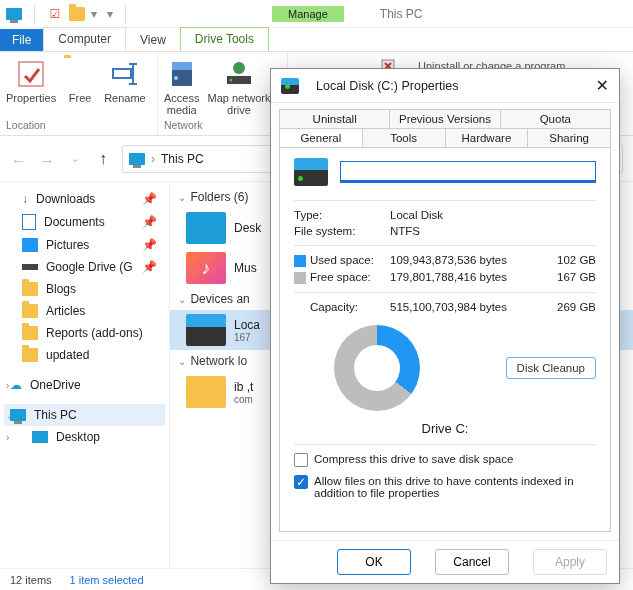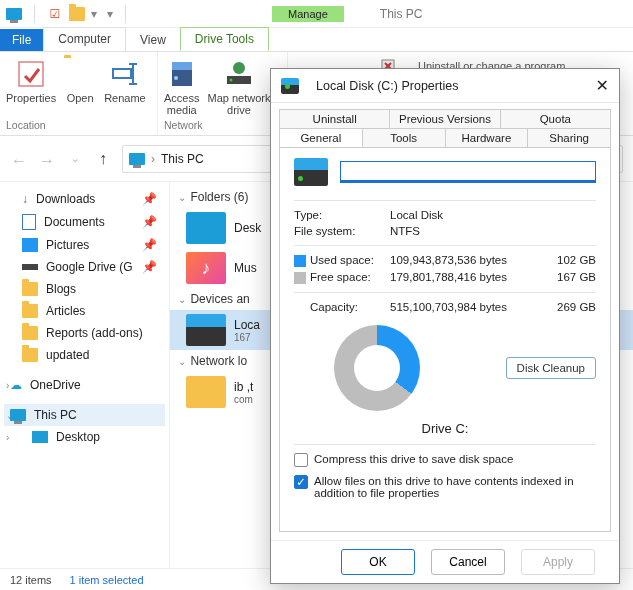--- a/index.html
+++ b/index.html
@@ -79,21 +79,21 @@
   .kv { display:grid; grid-template-columns:90px 1fr 60px; gap:4px 6px; font-size:11.5px; align-items:center; }
   .kv .sw { width:12px; height:12px; display:inline-block; margin-right:4px; vertical-align:middle; }
   .chartwrap { display:flex; gap:7px; align-items:center; margin-top:4px; }
   .donut { width:86px; height:86px; border-radius:50%; background: conic-gradient(#2196f3 0 35.2%, #bdbdbd 35.2% 100%); position:relative; margin-left:40px; }
   .donut::after { content:""; position:absolute; inset:20px; background:#fff; border-radius:50%; }
   .diskclean { margin-left:auto; border:1px solid #7aa7e0; background:#fff; color:#333; padding:4px 10px; border-radius:3px; font-size:11.5px; cursor:pointer; }
   .drvlabel { text-align:center; font-size:13px; margin-top:2px; }
   .chk { display:flex; align-items:flex-start; gap:6px; font-size:11.5px; }
   .chkbox { width:14px; height:14px; border:1px solid #888; border-radius:2px; display:inline-flex; align-items:center; justify-content:center; flex-shrink:0; }
   .chkbox.checked { background:#1976d2; border-color:#1976d2; color:#fff; }
-  .dlgbtns { display:flex; gap:16px; justify-content:flex-end; padding:8px 24px; border-top:1px solid #eee; }
+  .dlgbtns { display:flex; gap:24px; justify-content:flex-end; padding:8px 12px; border-top:1px solid #eee; }
   .btn { min-width:74px; padding:5px 10px; border:1px solid #bbb; background:#fff; border-radius:3px; font-size:12px; cursor:pointer; }
   .btn.ok { border-color:#1976d2; }
   .btn.disabled { color:#aaa; border-color:#ddd; cursor:default; }
 
   .pcicon { width:16px; height:12px; background:#1d9dd8; border-radius:1px; position:relative; }
   .pcicon::after { content:""; position:absolute; bottom:-3px; left:4px; width:8px; height:3px; background:#888; }
 </style>
 </head>
 <body>
 
@@ -127,21 +127,21 @@
     <div class="rtop">
       <div class="rbtn">
         <svg class="bigicon" viewBox="0 0 32 32">
             <rect x="4" y="4" width="24" height="24" fill="#fff" stroke="#c44"></rect>
             <path d="M10 18 l5 5 9-12" stroke="#c44" stroke-width="3" fill="none"></path>
           </svg>
         <span>Properties</span>
       </div>
       <div class="rbtn">
         <span class="bigicon"><span class="folder-icon" style="width:30px;height:24px;background:#f6b73c"></span></span>
-        <span>Open</span>
+        <span>Free</span>
       </div>
       <div class="rbtn">
         <svg class="bigicon" viewBox="0 0 32 32">
             <rect x="4" y="11" width="18" height="9" fill="none" stroke="#3a7abd" stroke-width="2"></rect>
             <line x1="24" y1="6" x2="24" y2="26" stroke="#3a7abd" stroke-width="2"></line>
             <line x1="20" y1="6" x2="28" y2="6" stroke="#3a7abd" stroke-width="2"></line>
             <line x1="20" y1="26" x2="28" y2="26" stroke="#3a7abd" stroke-width="2"></line>
           </svg>
         <span>Rename</span>
       </div>

